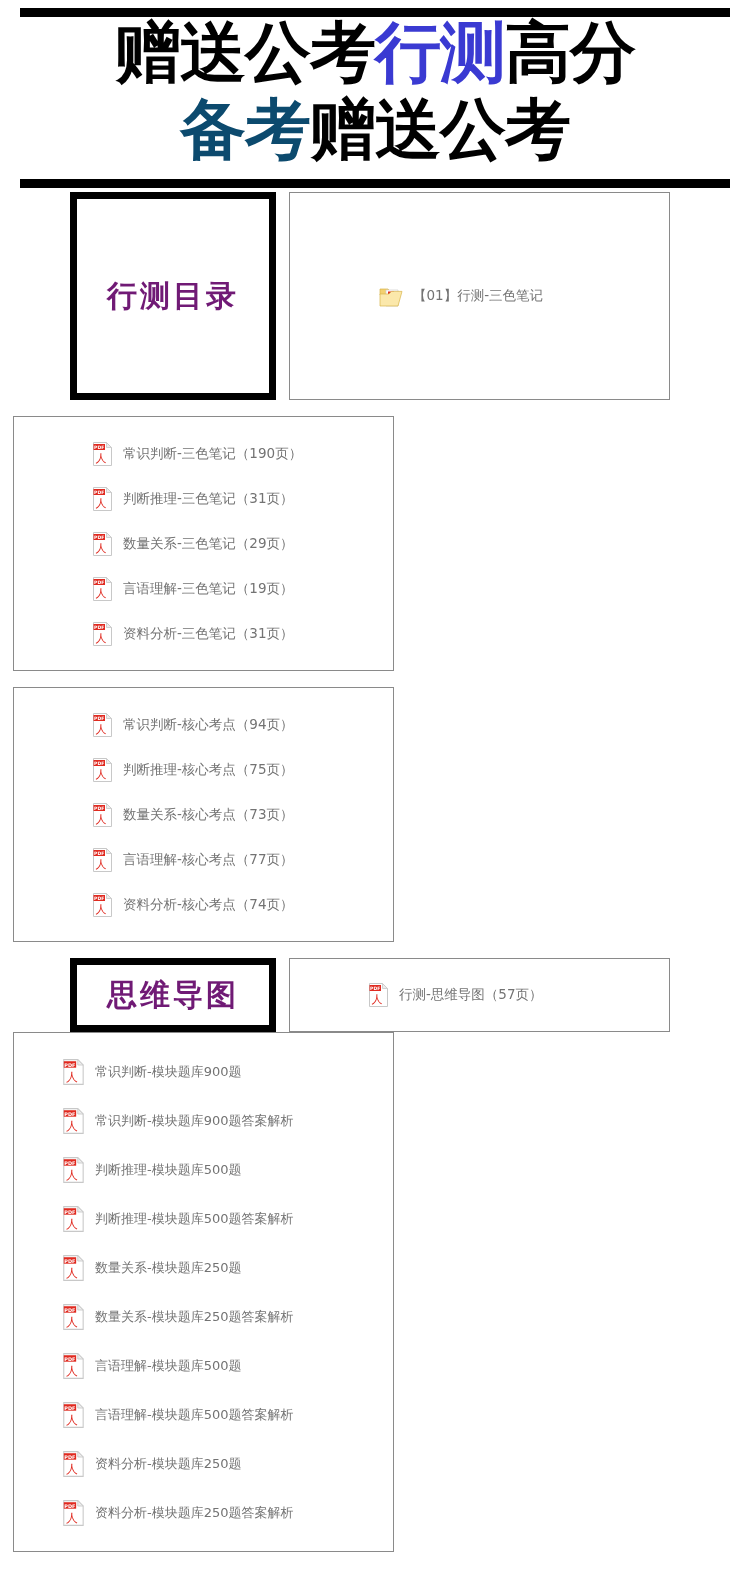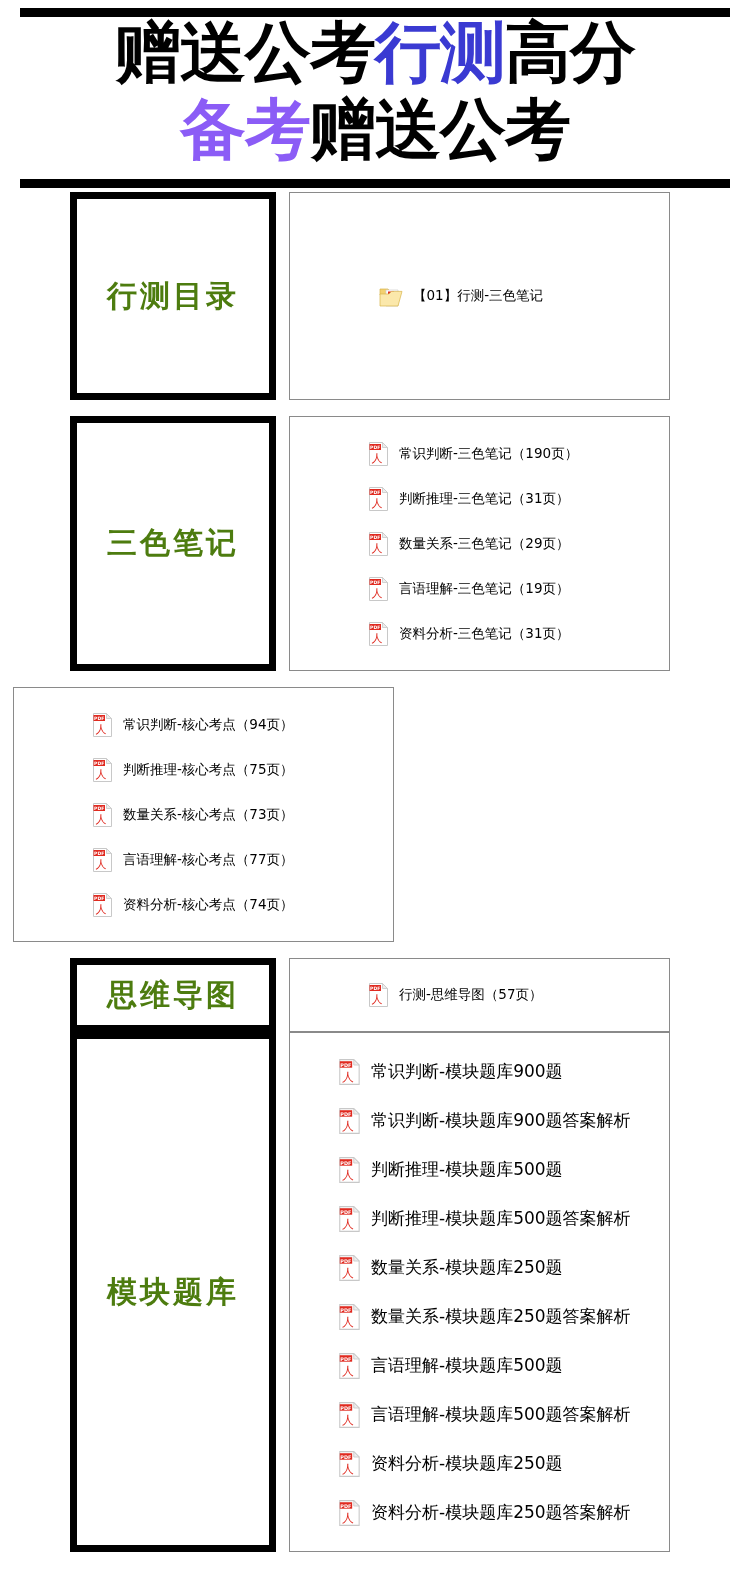--- a/index.html
+++ b/index.html
@@ -28,21 +28,21 @@
   .title-line{
     font-family:"DejaVu Sans","Liberation Sans",sans-serif;
     font-weight:bold;
     font-size:66px;
     line-height:77px;
     letter-spacing:-1px;
     white-space:nowrap;
     color:#000000;
   }
   .t-blue{color:#3a3ad2;}
-  .t-red{color:#8b5cf6;}
+  .t-red{color:#0c4a6e;}
 
   
   .sections{
     position:absolute;left:0;top:192px;width:750px;
   }
   .section{
     position:relative;
     display:flex;
     align-items:stretch;
     margin-bottom:16px;
@@ -58,21 +58,21 @@
     align-items:center;
     justify-content:center;
     box-sizing:border-box;
     flex:0 0 206px;
   }
   .label-text{
     font-family:"DejaVu Serif","Liberation Serif",serif;
     font-weight:bold;
     font-size:30px;
     letter-spacing:3px;
-    color:#4d7c0f;
+    color:#701a75;
     white-space:nowrap;
   }
 
   .files-box{
     margin-left:13px;
     width:381px;
     border:1px solid #8a8a8a;
     background:#ffffff;
     box-sizing:border-box;
     display:flex;
@@ -83,21 +83,21 @@
 
   .file-row{
     display:flex;
     align-items:center;
     padding:0 0 0 0;
     box-sizing:border-box;
   }
   .file-label{
     font-family:"DejaVu Sans","Liberation Sans",sans-serif;
     font-size:13.5px;
-    color:#000000;
+    color:#737373;
     white-space:nowrap;
     line-height:1;
   }
 
   
   .icon{
     flex:0 0 auto;
     display:inline-block;
     line-height:0;
   }
@@ -115,21 +115,21 @@
 
   
   .sec-single .files-box{padding:0;height:58px;justify-content:center;}
   .sec-single .file-row{height:34px;padding-left:78px;}
   .sec-single .icon{width:22px;height:26px;margin-right:9px;}
 
   
   .sec-bank .files-box{padding:14px 0;}
   .sec-bank .file-row{height:49px;padding-left:48px;}
   .sec-bank .icon{width:24px;height:28px;margin-right:9px;}
-  .sec-bank .file-label{font-size:17px;}
+  .sec-bank .file-label{font-size:13px;}
 
   
   .sec-dir{height:208px;}
   .sec-dir .label-box,.sec-dir .files-box{height:208px;}
   .sec-pdf1{height:255px;}
   .sec-pdf1 .label-box,.sec-pdf1 .files-box{height:255px;}
   .sec-pdf2{height:255px;}
   .sec-pdf2 .label-box,.sec-pdf2 .files-box{height:255px;}
   .sec-single{height:58px;}
   .sec-single .label-box,.sec-single .files-box{height:74px;}
@@ -168,23 +168,20 @@
             <text x="13" y="17.8" font-size="7" fill="#e02a20" text-anchor="middle" font-family="DejaVu Sans, sans-serif">人</text>
             <path d="M2 11 h9 l2.5 -2.6 h10.5 l-4 14.6 h-18 z" fill="#fbe8ab" stroke="#d9b44a" stroke-width="0.7"></path>
           </svg>
         </span>
         <span class="file-label">【01】行测-三色笔记</span>
       </div>
     </div>
   </div>
 
   <div class="section sec-pdf sec-pdf1">
-    <div class="label-box">
-      <span class="label-text">三色笔记</span>
-    </div>
     <div class="files-box">
       <div class="file-row">
         <span class="icon">
           <svg width="22" height="26" viewBox="0 0 22 26">
             <path d="M1.5 1.5 h13 l5 5 v18 h-18 z" fill="#ffffff" stroke="#c8c8c8" stroke-width="1"></path>
             <path d="M14.5 1.5 l5 5 h-5 z" fill="#ededed" stroke="#c8c8c8" stroke-width="0.8"></path>
             <rect x="1.5" y="3" width="11.5" height="6" fill="#e02a20"></rect>
             <text x="7.2" y="8.1" font-size="4.6" fill="#ffffff" text-anchor="middle" font-weight="bold" font-family="DejaVu Sans, sans-serif">PDF</text>
             <text x="9" y="21" font-size="11" fill="#e02a20" text-anchor="middle" font-family="DejaVu Sans, sans-serif">人</text>
           </svg>
@@ -321,23 +318,20 @@
             <text x="7.2" y="8.1" font-size="4.6" fill="#ffffff" text-anchor="middle" font-weight="bold" font-family="DejaVu Sans, sans-serif">PDF</text>
             <text x="9" y="21" font-size="11" fill="#e02a20" text-anchor="middle" font-family="DejaVu Sans, sans-serif">人</text>
           </svg>
         </span>
         <span class="file-label">行测-思维导图（57页）</span>
       </div>
     </div>
   </div>
 
   <div class="section sec-bank">
-    <div class="label-box">
-      <span class="label-text">模块题库</span>
-    </div>
     <div class="files-box">
       <div class="file-row">
         <span class="icon">
           <svg width="24" height="28" viewBox="0 0 22 26">
             <path d="M1.5 1.5 h13 l5 5 v18 h-18 z" fill="#ffffff" stroke="#c8c8c8" stroke-width="1"></path>
             <path d="M14.5 1.5 l5 5 h-5 z" fill="#ededed" stroke="#c8c8c8" stroke-width="0.8"></path>
             <rect x="1.5" y="3" width="11.5" height="6" fill="#e02a20"></rect>
             <text x="7.2" y="8.1" font-size="4.6" fill="#ffffff" text-anchor="middle" font-weight="bold" font-family="DejaVu Sans, sans-serif">PDF</text>
             <text x="9" y="21" font-size="11" fill="#e02a20" text-anchor="middle" font-family="DejaVu Sans, sans-serif">人</text>
           </svg>

